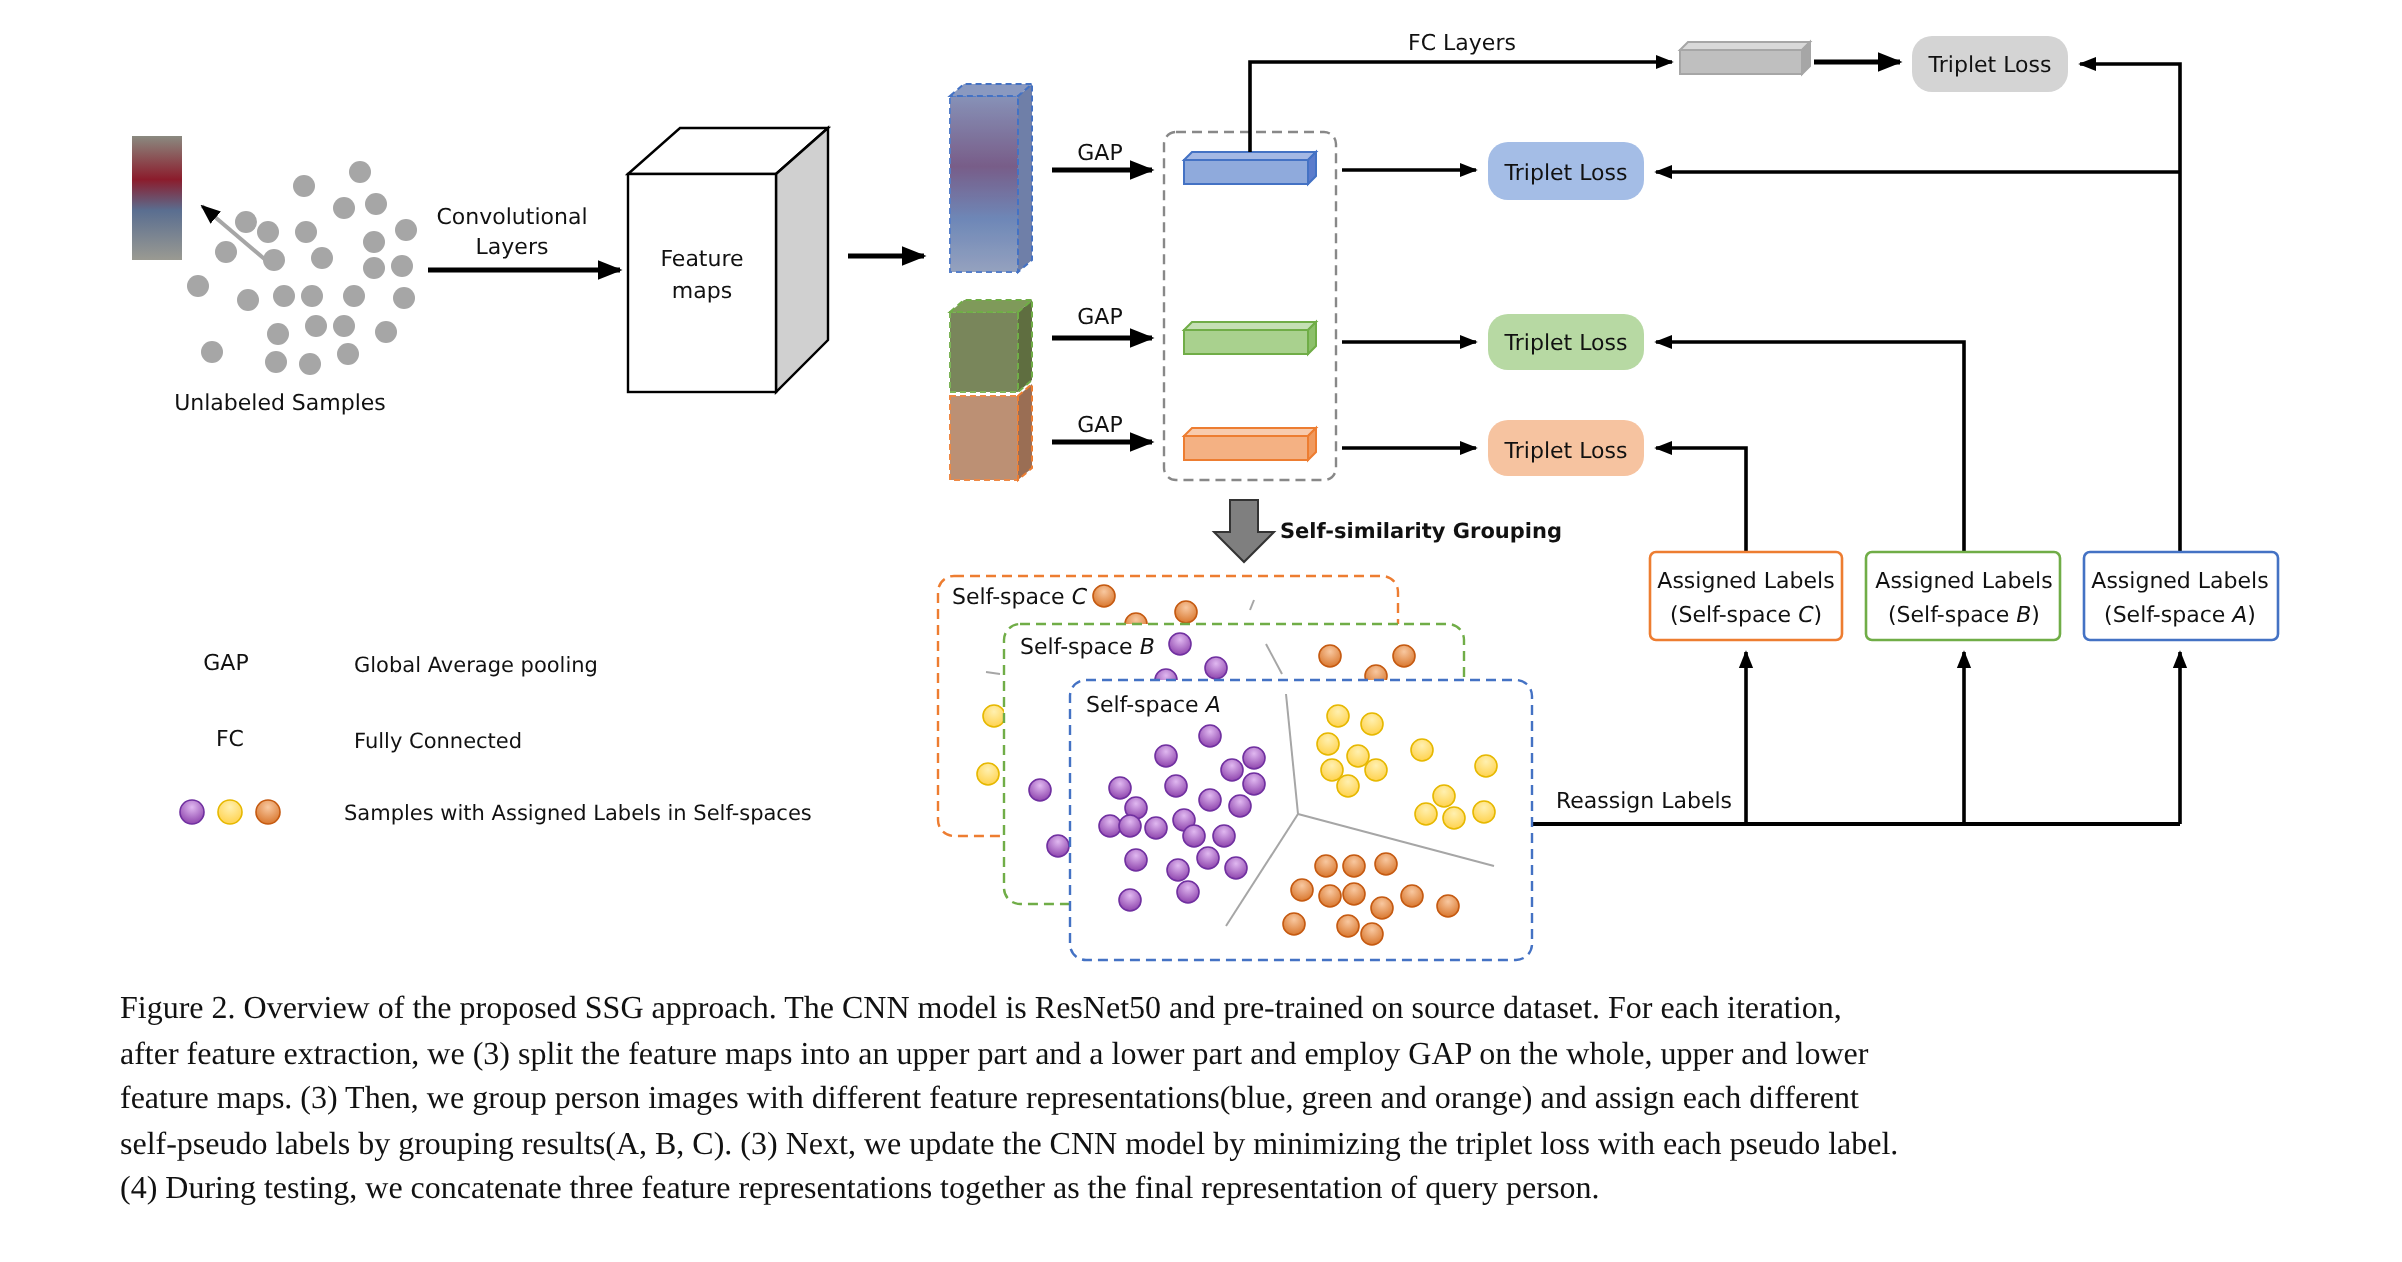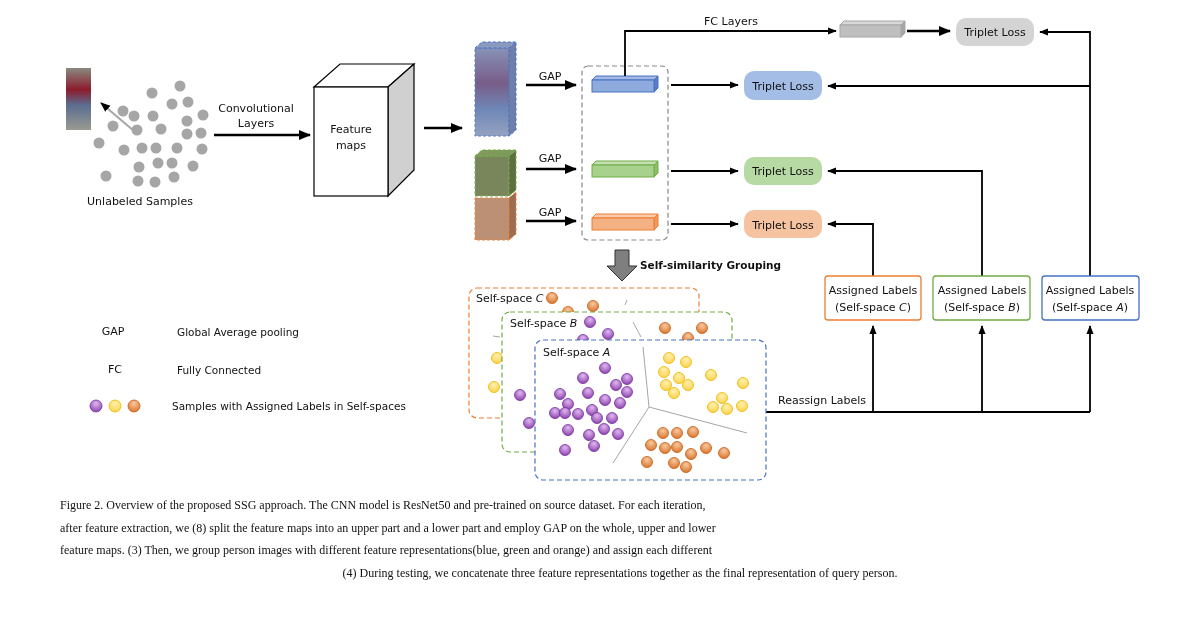--- a/index.html
+++ b/index.html
@@ -3,25 +3,25 @@
 <meta charset="utf-8">
 <style>
   html, body { margin: 0; padding: 0; background: #ffffff; }
   body { width: 1201px; height: 631px; position: relative; overflow: hidden; font-family: "DejaVu Sans", sans-serif; }
   #diagram { position: absolute; left: 0; top: 0; width: 1201px; height: 490px; }
   .lbl { font-family: "DejaVu Sans", sans-serif; font-size: 11px; fill: #111; }
   .lbl-sm { font-family: "DejaVu Sans", sans-serif; font-size: 10.5px; fill: #111; }
   .lbl-b { font-family: "DejaVu Sans", sans-serif; font-size: 10.5px; font-weight: bold; fill: #111; }
   .caption {
     position: absolute; left: 60px; top: 494px; width: 1120px;
-    font-family: "Liberation Serif", serif; font-size: 12px; line-height: 22.5px; color: #111;
+    font-family: "Liberation Serif", serif; font-size: 16px; line-height: 22.5px; color: #111;
     text-align: justify;
   }
   .caption span { display: block; white-space: nowrap; }
-  .caption span.last { text-align: center; }
+  .caption span.last { text-align: left; }
 </style>
 </head>
 <body>
 
 <svg id="diagram" width="1201" height="490" viewBox="0 0 1201 490" xmlns="http://www.w3.org/2000/svg">
   <defs>
     <marker id="arr" viewBox="0 0 10 10" refX="9" refY="5" markerWidth="5" markerHeight="5" orient="auto">
       <path d="M0,1 L10,5 L0,9 z" fill="#000"></path>
     </marker>
     <radialGradient id="gPurple" cx="50%" cy="30%" r="70%">
@@ -297,16 +297,17 @@
     <text class="lbl-sm" x="177" y="374">Fully Connected</text>
     <circle cx="96" cy="406" r="6" fill="url(#gPurple)" stroke="#7030a0" stroke-width="0.8"></circle>
     <circle cx="115" cy="406" r="6" fill="url(#gYellow)" stroke="#e6b800" stroke-width="0.8"></circle>
     <circle cx="134" cy="406" r="6" fill="url(#gOrange)" stroke="#c55a11" stroke-width="0.8"></circle>
     <text class="lbl-sm" x="172" y="410">Samples with Assigned Labels in Self-spaces</text>
   </g>
 </svg>
 
 <div class="caption">
   <span>Figure 2. Overview of the proposed SSG approach.  The CNN model is ResNet50 and pre-trained on source dataset.  For each iteration,</span>
-  <span>after feature extraction, we (8) split the feature maps into an upper part and a lower part and employ GAP on the whole, upper and lower</span>
+  <span>after feature extraction, we (3) split the feature maps into an upper part and a lower part and employ GAP on the whole, upper and lower</span>
   <span>feature maps.  (3) Then, we group person images with different feature representations(blue, green and orange) and assign each different</span>
+  <span>self-pseudo labels by grouping results(A, B, C). (3) Next, we update the CNN model by minimizing the triplet loss with each pseudo label.</span>
   <span class="last">(4) During testing, we concatenate three feature representations together as the final representation of query person.</span>
 </div>
 
 </body></html>

